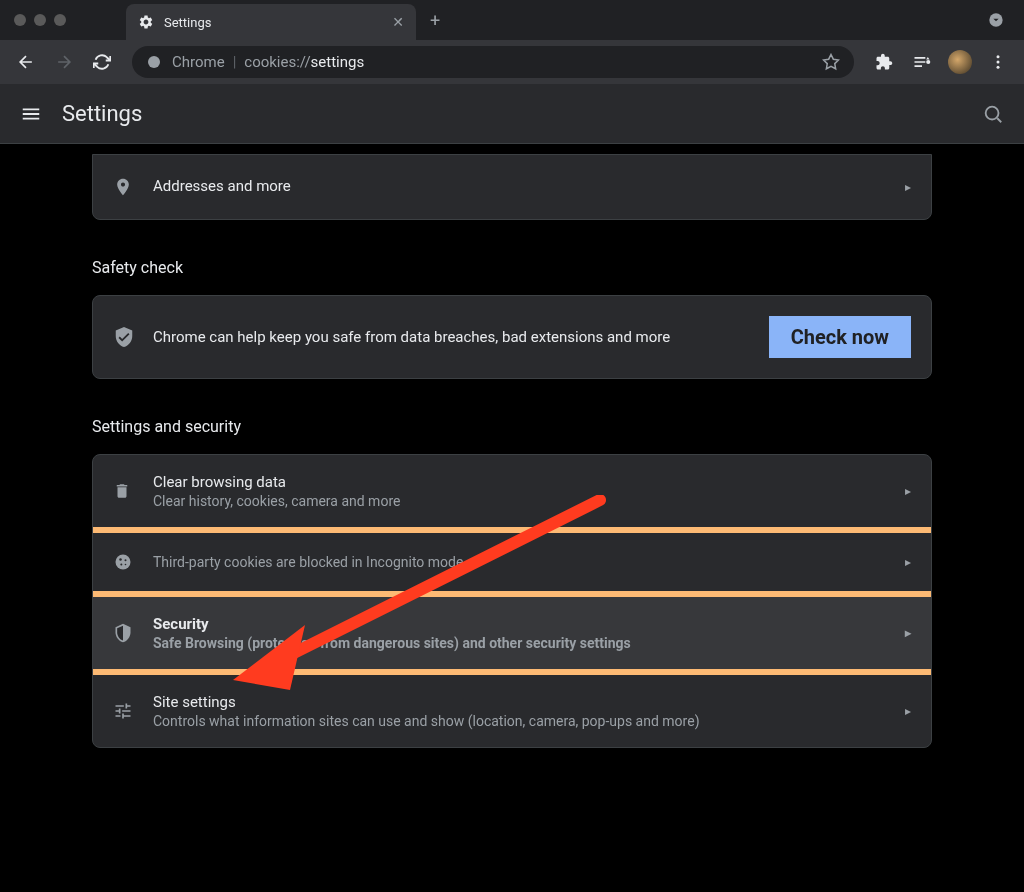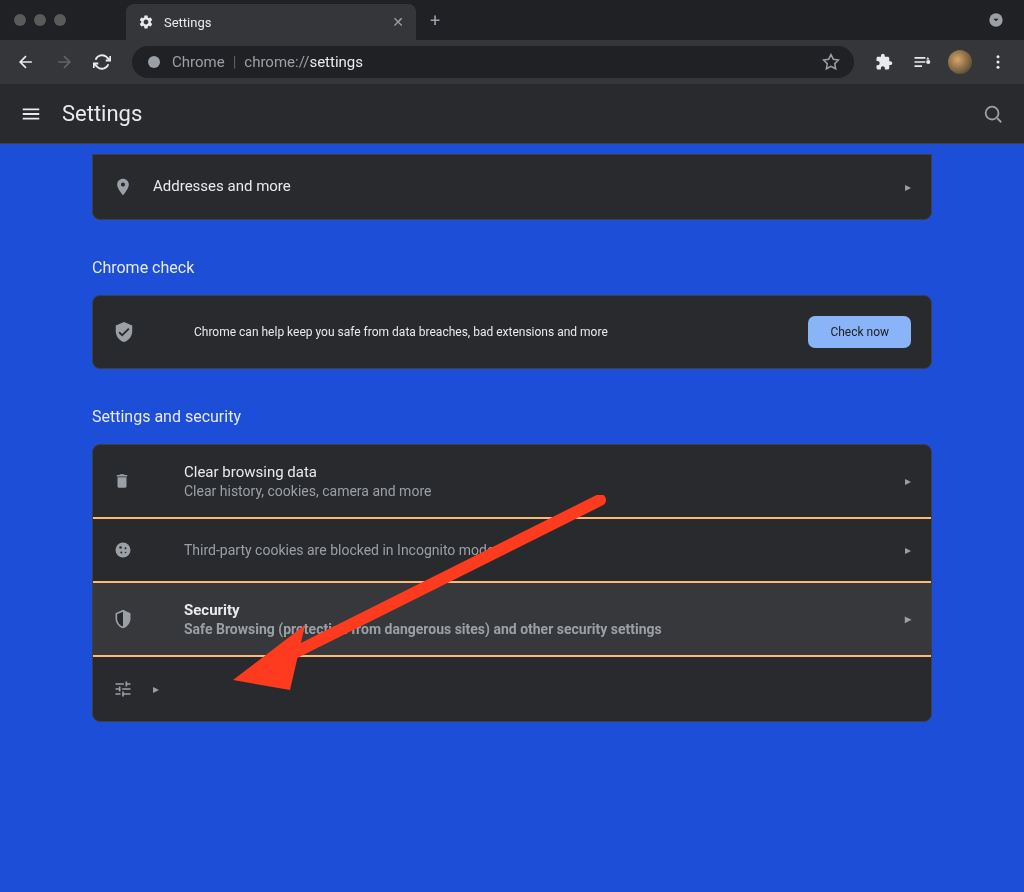--- a/index.html
+++ b/index.html
@@ -151,21 +151,21 @@
       color: #e8eaed;
       font-weight: 400;
     }
     .search-icon-header {
       margin-left: auto;
       color: #9aa0a6;
       cursor: pointer;
     }
     
     .content {
-      background: #1d4ed8;
+      background: #000000;
       height: calc(892px - 40px - 44px - 60px);
       overflow-y: auto;
       padding-top: 10px;
     }
     .content-inner {
       width: 840px;
       margin: 0 auto;
     }
     .card {
       background: #292a2d;
@@ -174,22 +174,21 @@
       overflow: hidden;
     }
     .row {
       display: flex;
       align-items: center;
       padding: 18px 20px;
       min-height: 64px;
       cursor: pointer;
     }
     .row:not(:last-child) {
-      border-bottom: 2px solid #fdba74;
-      gap: 31px;
+      border-bottom: 6px solid #fdba74;
     }
     .row:hover, .row.highlighted {
       background: #37383b;
       font-weight: bold;
     }
     .row-icon {
       width: 40px;
       display: flex;
       align-items: center;
       justify-content: flex-start;
@@ -215,39 +214,38 @@
       color: #e8eaed;
       font-size: 16px;
       font-weight: 400;
       margin: 38px 0 18px 0;
     }
     .check-now-btn {
       background: #8ab4f8;
       color: #202124;
       border: none;
       padding: 9px 22px;
-      border-radius: 7px;
-      font-size: 12px;
-      font-weight: 400;
+      border-radius: 0;
+      font-size: 20px;
+      font-weight: 700;
       cursor: pointer;
     }
     .safety-row {
       display: flex;
       align-items: center;
       padding: 20px;
     }
     .safety-icon {
       width: 40px;
       color: #9aa0a6;
     }
     .safety-text {
       flex: 1;
       color: #e8eaed;
-      font-size: 12px;
-      margin-left: 41px;
+      font-size: 15px;
     }
     .annotation-arrow {
       position: absolute;
       left: 225px;
       top: 495px;
       pointer-events: none;
       z-index: 100;
     }
     svg { display: block; }
   </style>
@@ -297,21 +295,21 @@
   </div>
   <div class="omnibox">
     <span class="omnibox-icon">
       <svg width="16" height="16" viewBox="0 0 24 24" fill="#9aa0a6">
           <circle cx="12" cy="12" r="9"></circle>
         </svg>
     </span>
     <span class="omnibox-text">
       <span>Chrome</span>
       <span style="margin:0 8px;color:#5f6368">|</span>
-      <span>chrome://</span>
+      <span>cookies://</span>
         <span class="bright">settings</span>
     </span>
     <span class="omnibox-star">
       <svg width="18" height="18" viewBox="0 0 24 24" fill="none" stroke="#9aa0a6" stroke-width="2">
           <polygon points="12 2 15.09 8.26 22 9.27 17 14.14 18.18 21.02 12 17.77 5.82 21.02 7 14.14 2 9.27 8.91 8.26 12 2"></polygon>
         </svg>
     </span>
   </div>
   <div class="toolbar-icon">
     <svg width="18" height="18" viewBox="0 0 24 24" fill="#e8eaed">
@@ -361,21 +359,21 @@
               <path d="M12 2C8.13 2 5 5.13 5 9c0 5.25 7 13 7 13s7-7.75 7-13c0-3.87-3.13-7-7-7zm0 9.5c-1.38 0-2.5-1.12-2.5-2.5s1.12-2.5 2.5-2.5 2.5 1.12 2.5 2.5-1.12 2.5-2.5 2.5z"></path>
             </svg>
         </div>
         <div class="row-text">
           <div class="row-title">Addresses and more</div>
         </div>
         <span class="row-arrow">▸</span>
       </div>
     </div>
 
-    <div class="section-title">Chrome check</div>
+    <div class="section-title">Safety check</div>
     <div class="card">
       <div class="safety-row">
         <div class="safety-icon">
           <svg width="22" height="22" viewBox="0 0 24 24" fill="#9aa0a6">
               <path d="M12 1L3 5v6c0 5.55 3.84 10.74 9 12 5.16-1.26 9-6.45 9-12V5l-9-4zm-2 16l-4-4 1.41-1.41L10 14.17l6.59-6.59L18 9l-8 8z"></path>
             </svg>
         </div>
         <div class="safety-text">Chrome can help keep you safe from data breaches, bad extensions and more</div>
         <button class="check-now-btn">Check now</button>
       </div>
@@ -421,20 +419,24 @@
           <div class="row-title">Security</div>
           <div class="row-subtitle">Safe Browsing (protection from dangerous sites) and other security settings</div>
         </div>
         <span class="row-arrow">▸</span>
       </div>
       <div class="row">
         <div class="row-icon">
           <svg width="20" height="20" viewBox="0 0 24 24" fill="#9aa0a6">
               <path d="M3 17v2h6v-2H3zM3 5v2h10V5H3zm10 16v-2h8v-2h-8v-2h-2v6h2zM7 9v2H3v2h4v2h2V9H7zm14 4v-2H11v2h10zm-6-4h2V7h4V5h-4V3h-2v6z"></path>
             </svg>
+        </div>
+        <div class="row-text">
+          <div class="row-title">Site settings</div>
+          <div class="row-subtitle">Controls what information sites can use and show (location, camera, pop-ups and more)</div>
         </div>
         <span class="row-arrow">▸</span>
       </div>
     </div>
 
   </div>
 </div>
 
 <svg class="annotation-arrow" width="400" height="210" viewBox="0 0 400 210">
   <defs>

